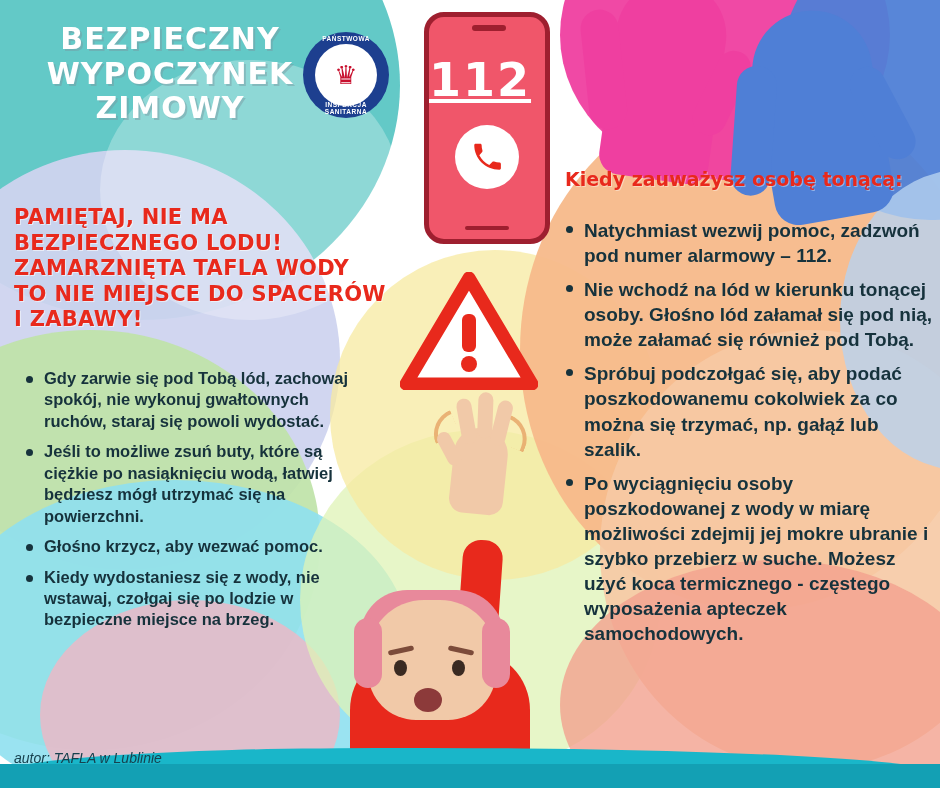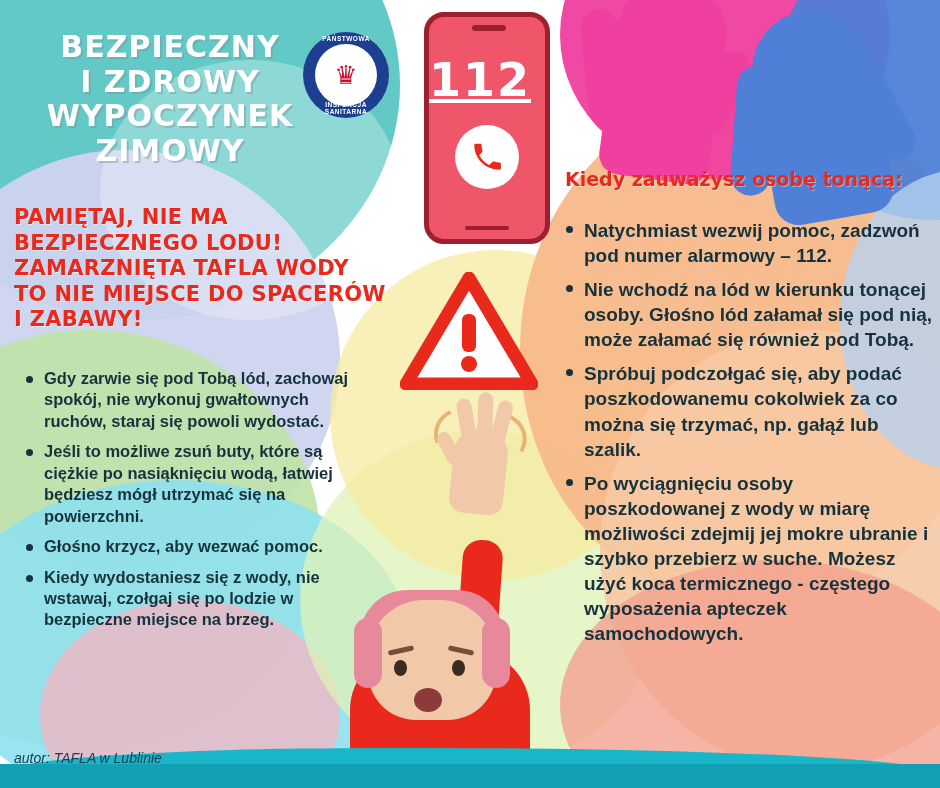--- a/index.html
+++ b/index.html
@@ -96,21 +96,21 @@
   }
   .hand-blue::before, .hand-blue::after {
     content: ""; position: absolute; background: #4f7fd6; border-radius: 30px;
   }
   .hand-blue::before { width: 40px; height: 130px; left: -28px; top: 44px; transform: rotate(14deg); }
   .hand-blue::after  { width: 36px; height: 100px; left: 104px; top: 64px; transform: rotate(-18deg); }
 
   
   .title-block {
     position: absolute; left: 20px; top: 22px; width: 300px;
-    text-align: center; z-index: 6; margin-top: 8px;
+    text-align: center; z-index: 6;
   }
   .title-line {
     font-family: "DejaVu Sans", sans-serif;
     font-weight: bold;
     font-size: 30px;
     line-height: 1.15;
     color: #ffffff;
     letter-spacing: 1px;
     text-transform: uppercase;
     text-shadow: 2px 2px 0 rgba(120,150,160,.45);
@@ -314,21 +314,20 @@
   <div class="blob blob-magenta-top"></div>
   <div class="blob blob-blue-topright"></div>
   <div class="blob blob-lightblue-right"></div>
   <div class="blob blob-white-soft"></div>
 
   <div class="hand hand-pink"></div>
   <div class="hand hand-blue"></div>
 
   <div class="title-block">
     <div class="title-line">BEZPIECZNY</div>
-    <div class="title-line">I ZDROWY</div>
     <div class="title-line">WYPOCZYNEK</div>
     <div class="title-line">ZIMOWY</div>
   </div>
 
   <div class="logo">
     <div class="ring"></div>
     <div class="top-text">PAŃSTWOWA</div>
     <div class="inner">
       <span class="eagle">♛</span>
     </div>

